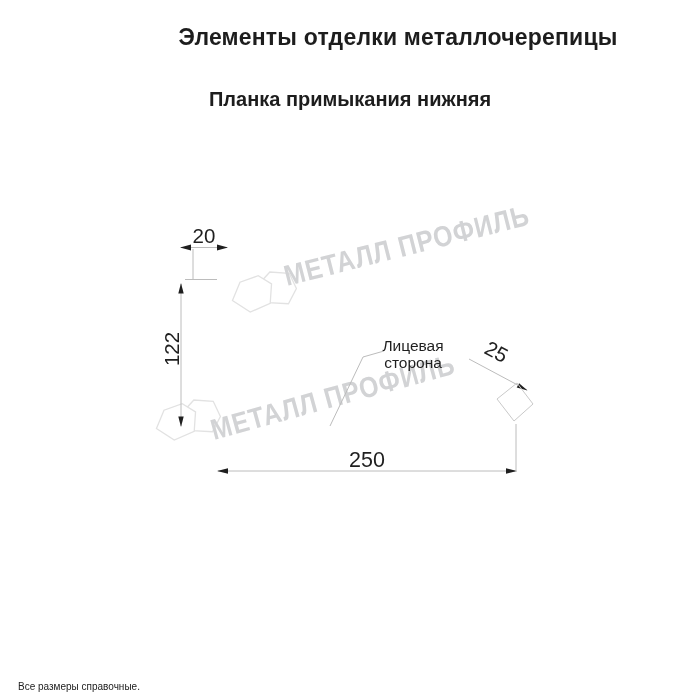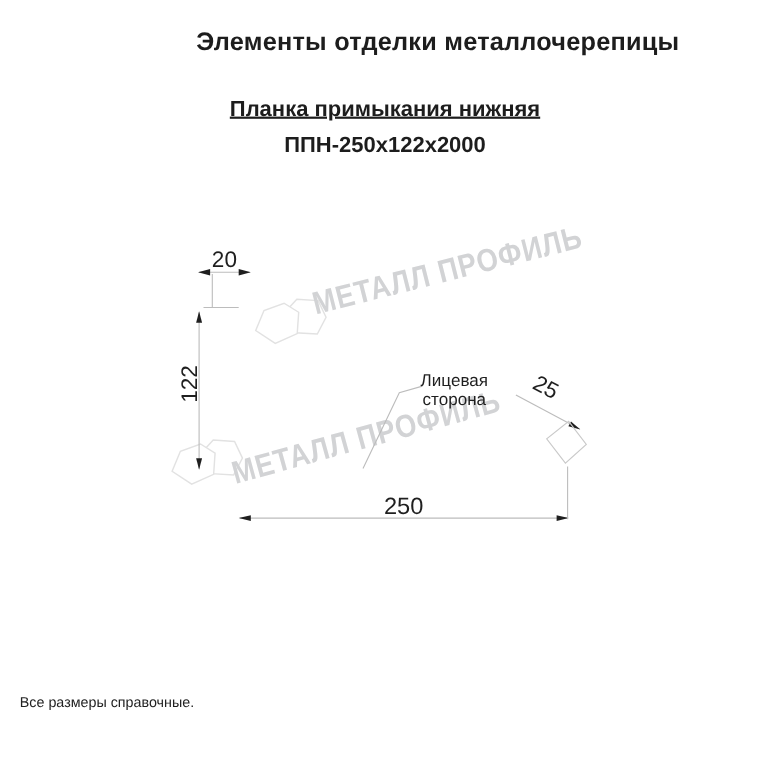--- a/index.html
+++ b/index.html
@@ -1,37 +1,36 @@
 <!DOCTYPE html>
 <html><head>
 <meta charset="utf-8">
 <style>
   html,body{margin:0;padding:0;background:#ffffff;}
   #page{position:relative;width:700px;height:700px;background:#ffffff;overflow:hidden;
         font-family:"Liberation Sans",sans-serif;}
   .hdr{position:absolute;left:0;width:700px;text-align:center;color:#1d1d1d;}
   #title{top:24px;font-size:23px;font-weight:bold;letter-spacing:.2px;padding-left:48px;}
-  #sub1{top:88px;font-size:20px;font-weight:bold;text-decoration:underline;}
+  #sub1{top:88px;font-size:20px;font-weight:bold;}
   #sub2{top:121px;font-size:20px;font-weight:bold;}
-  #notes{position:absolute;left:18px;top:629px;color:#222;font-size:13px;line-height:19.5px;}
+  #notes{position:absolute;left:18px;top:677px;color:#222;font-size:10px;line-height:19.5px;}
   svg{position:absolute;left:0;top:0;}
   .dimline{stroke:#bcbcbc;stroke-width:1;fill:none;}
   .arrow{fill:#1f1f1f;stroke:none;}
   .dimtext{fill:#1f1f1f;font-size:20.5px;font-family:"Liberation Sans",sans-serif;}
   .wmtext{fill:#d2d3d5;font-size:29px;font-weight:bold;font-family:"Liberation Sans",sans-serif;letter-spacing:1px;}
   .logo{fill:#ffffff;stroke:#e2e2e2;stroke-width:1.3;}
 </style>
 </head>
 <body>
 
 <div id="page">
 
   <div id="title" class="hdr">Элементы отделки металлочерепицы</div>
   <div id="sub1" class="hdr">Планка примыкания нижняя</div>
-  <div id="sub2" class="hdr">ППН-250x122x2000</div>
 
   <svg width="700" height="700" viewBox="0 0 700 700">
 
     <g transform="translate(227,276) rotate(-8)">
       <polygon class="logo" points="26,16 43,2 62,6 67,22 57,36 37,32"></polygon>
       <polygon class="logo" points="2,25 12,8 31,4 43,14 39,33 18,39"></polygon>
     </g>
     <text class="wmtext" transform="translate(287,286) rotate(-14.2)" x="0" y="0" textLength="252" lengthAdjust="spacingAndGlyphs">МЕТАЛЛ ПРОФИЛЬ</text>
 
     <g transform="translate(151,404) rotate(-8)">

